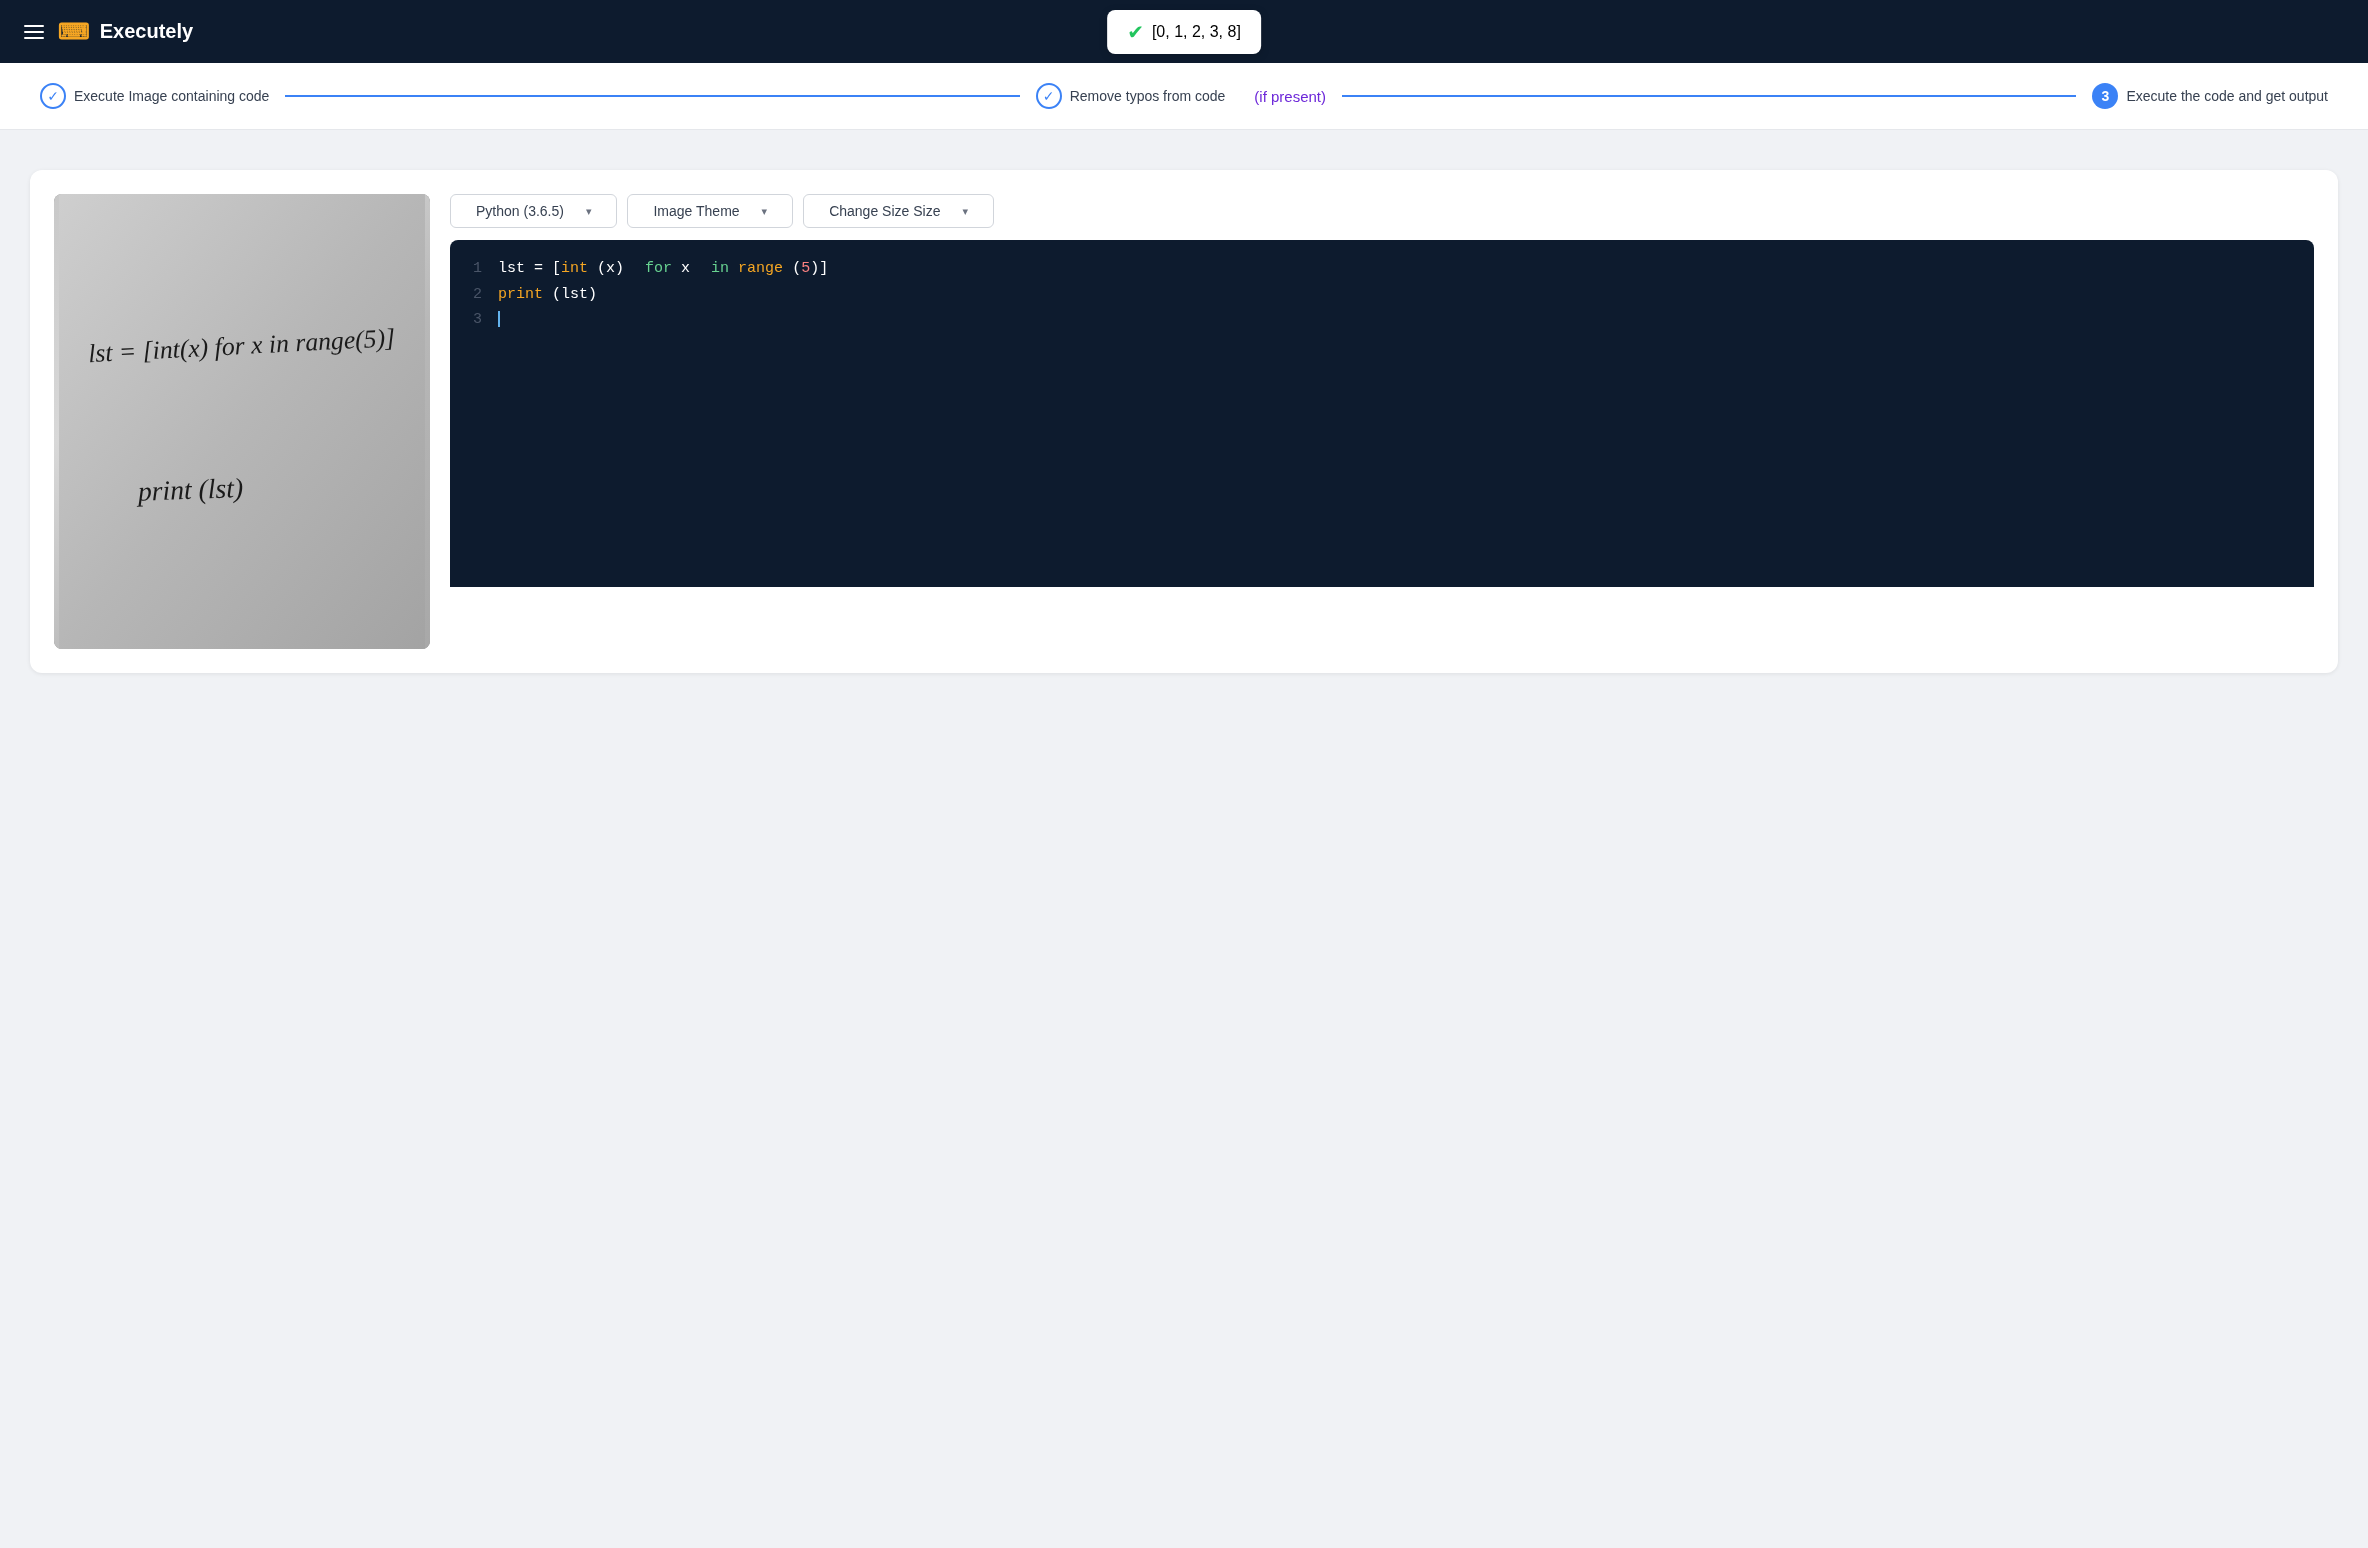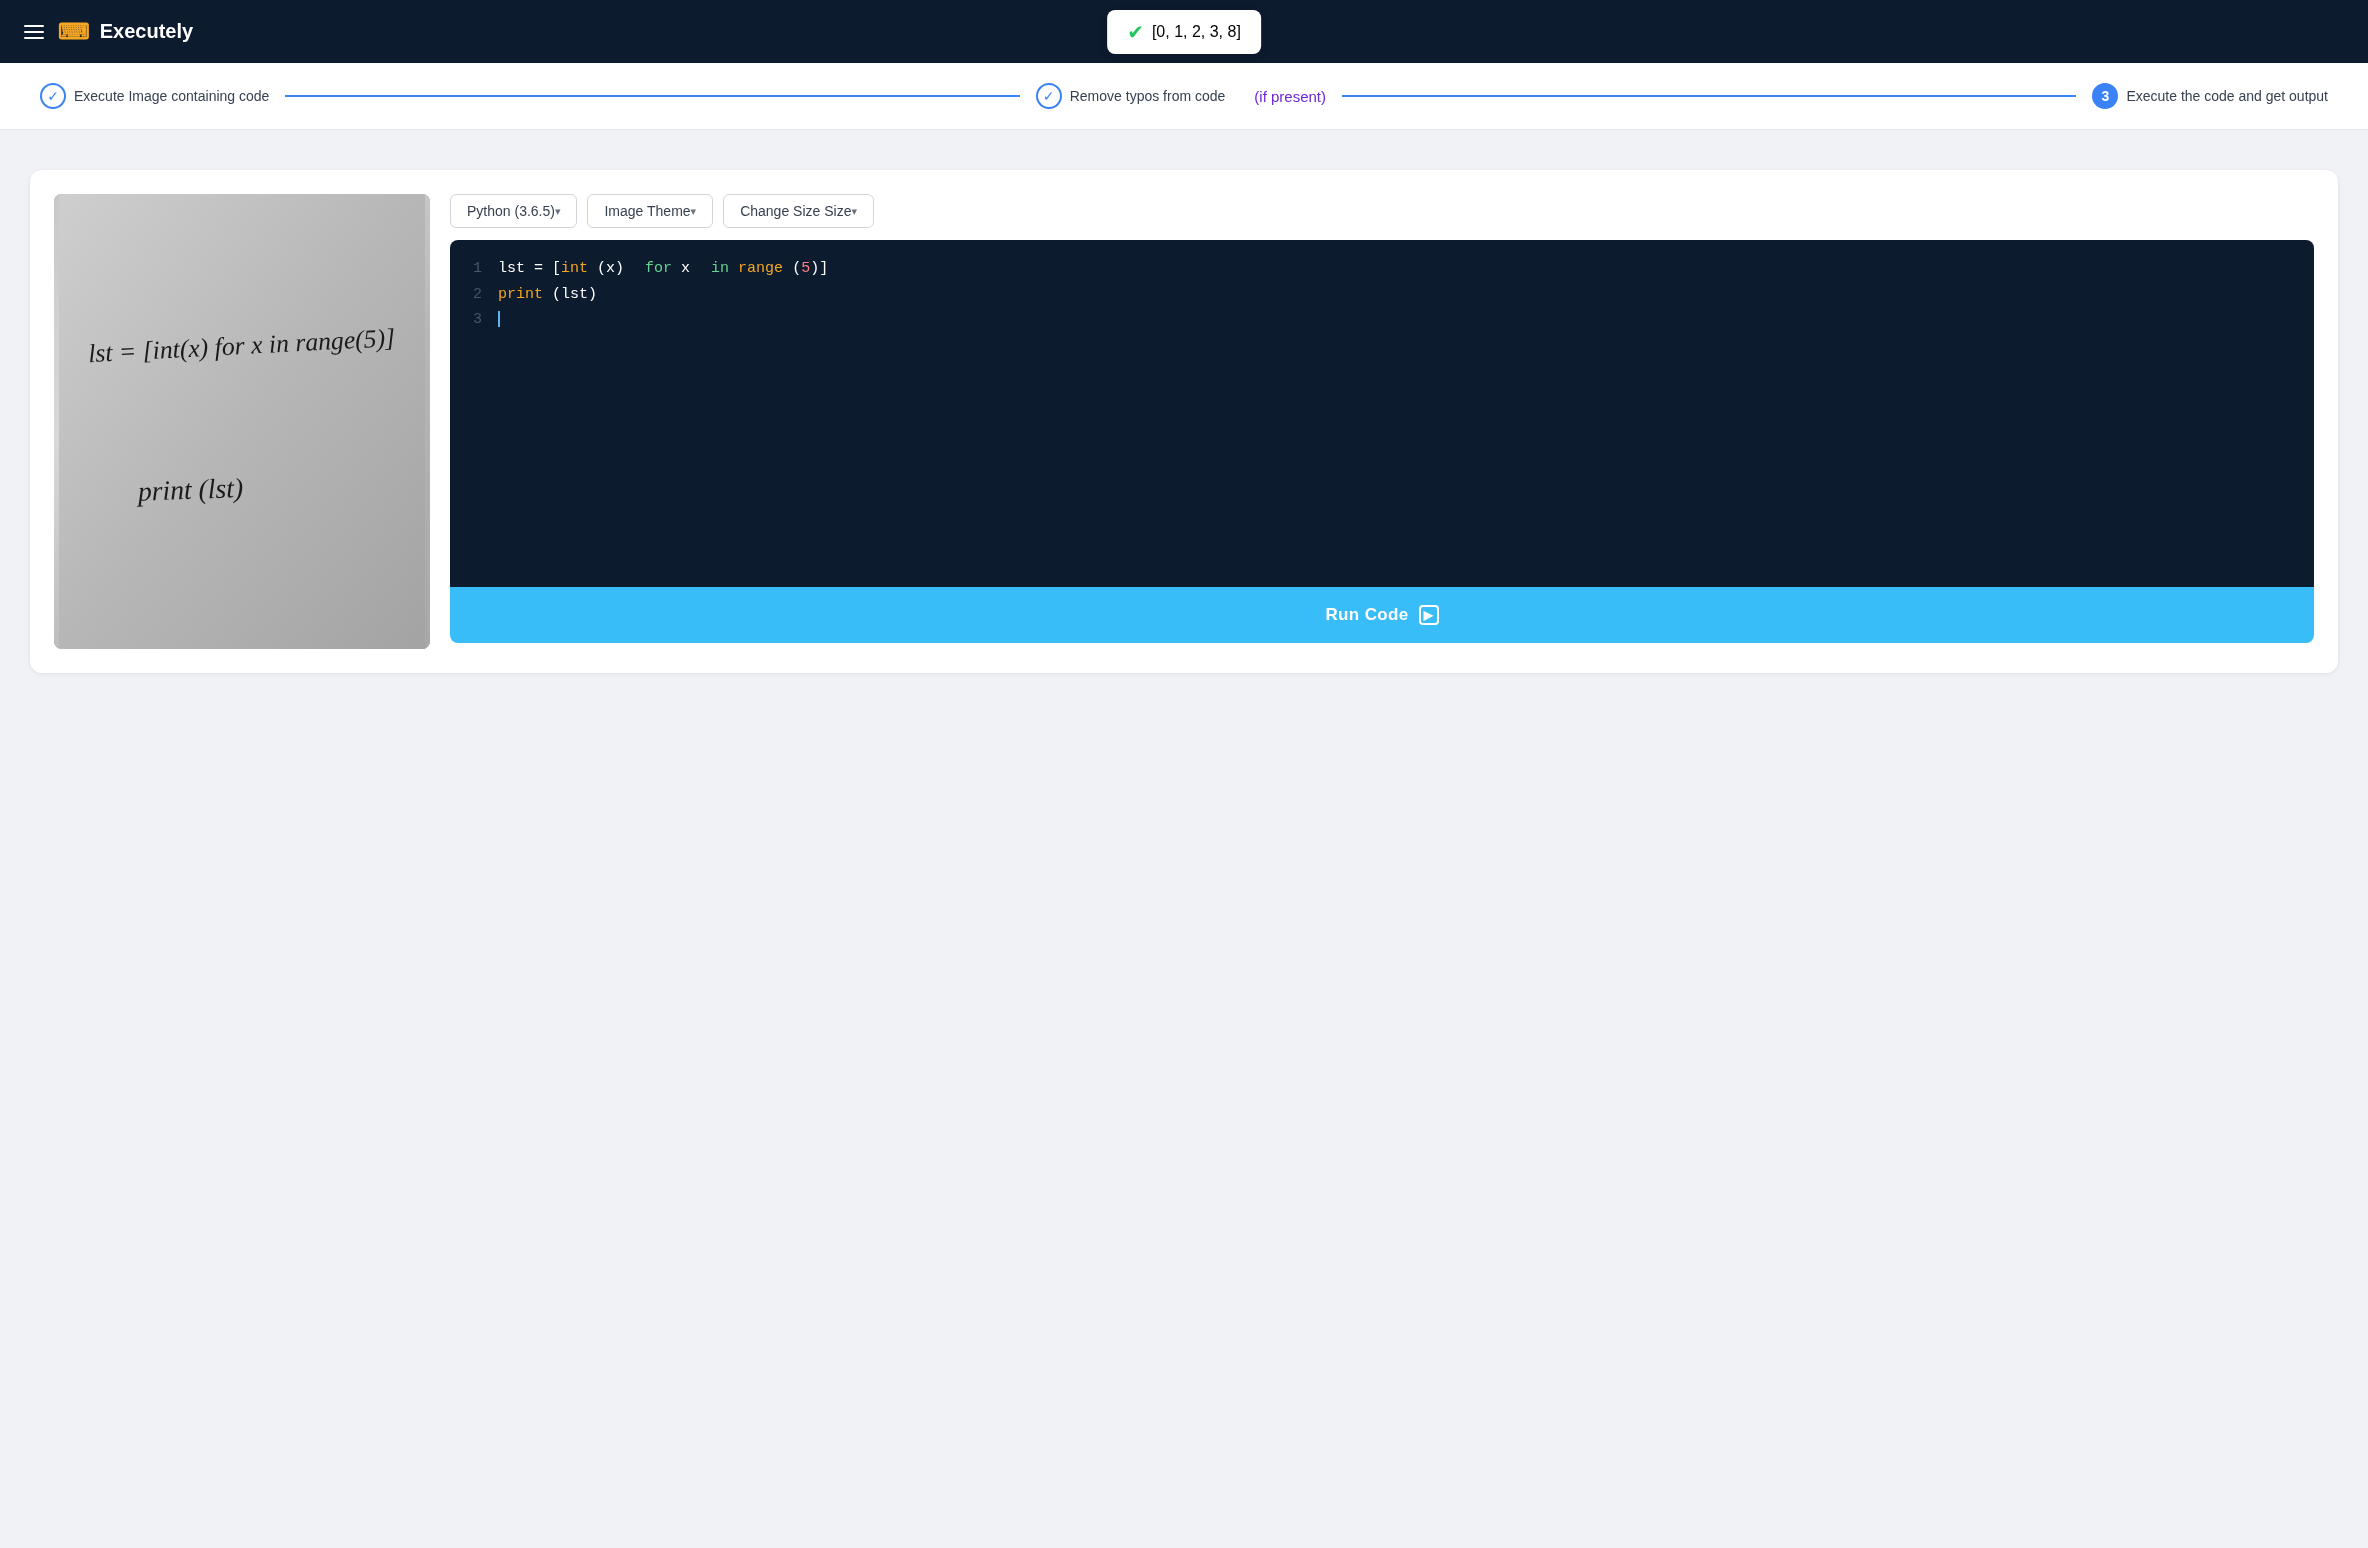--- a/index.html
+++ b/index.html
@@ -138,29 +138,29 @@
       display: flex;
       flex-direction: column;
       gap: 0;
     }
     .code-toolbar {
       display: flex;
       gap: 10px;
       margin-bottom: 12px;
     }
     .toolbar-btn {
-      padding: 8px 16px;
+      padding: 8px 25px;
       border: 1px solid #d1d5db;
       border-radius: 6px;
       background: white;
       font-size: 14px;
       cursor: pointer;
       display: flex;
       align-items: center;
-      gap: 0;
+      gap: 22px;
       color: #374151;
     }
     .chevron { font-size: 11px; color: #6b7280; }
 
     
     .code-editor {
       background: #0d1b2e;
       border-radius: 8px 8px 0 0;
       padding: 16px;
       min-height: 347px;
@@ -322,22 +322,18 @@
           </div>
 
           <div class="code-line">
             <span class="line-num">3</span>
             <span class="code-content">
               <span class="cursor"></span>
             </span>
           </div>
         </div>
 
-        <button class="run-btn">
-          <span>Run Code</span>
-          <div class="play-icon">▶</div>
-        </button>
 
       </div>
     </div>
   </div>
 </div>
 
 
 </body></html>

